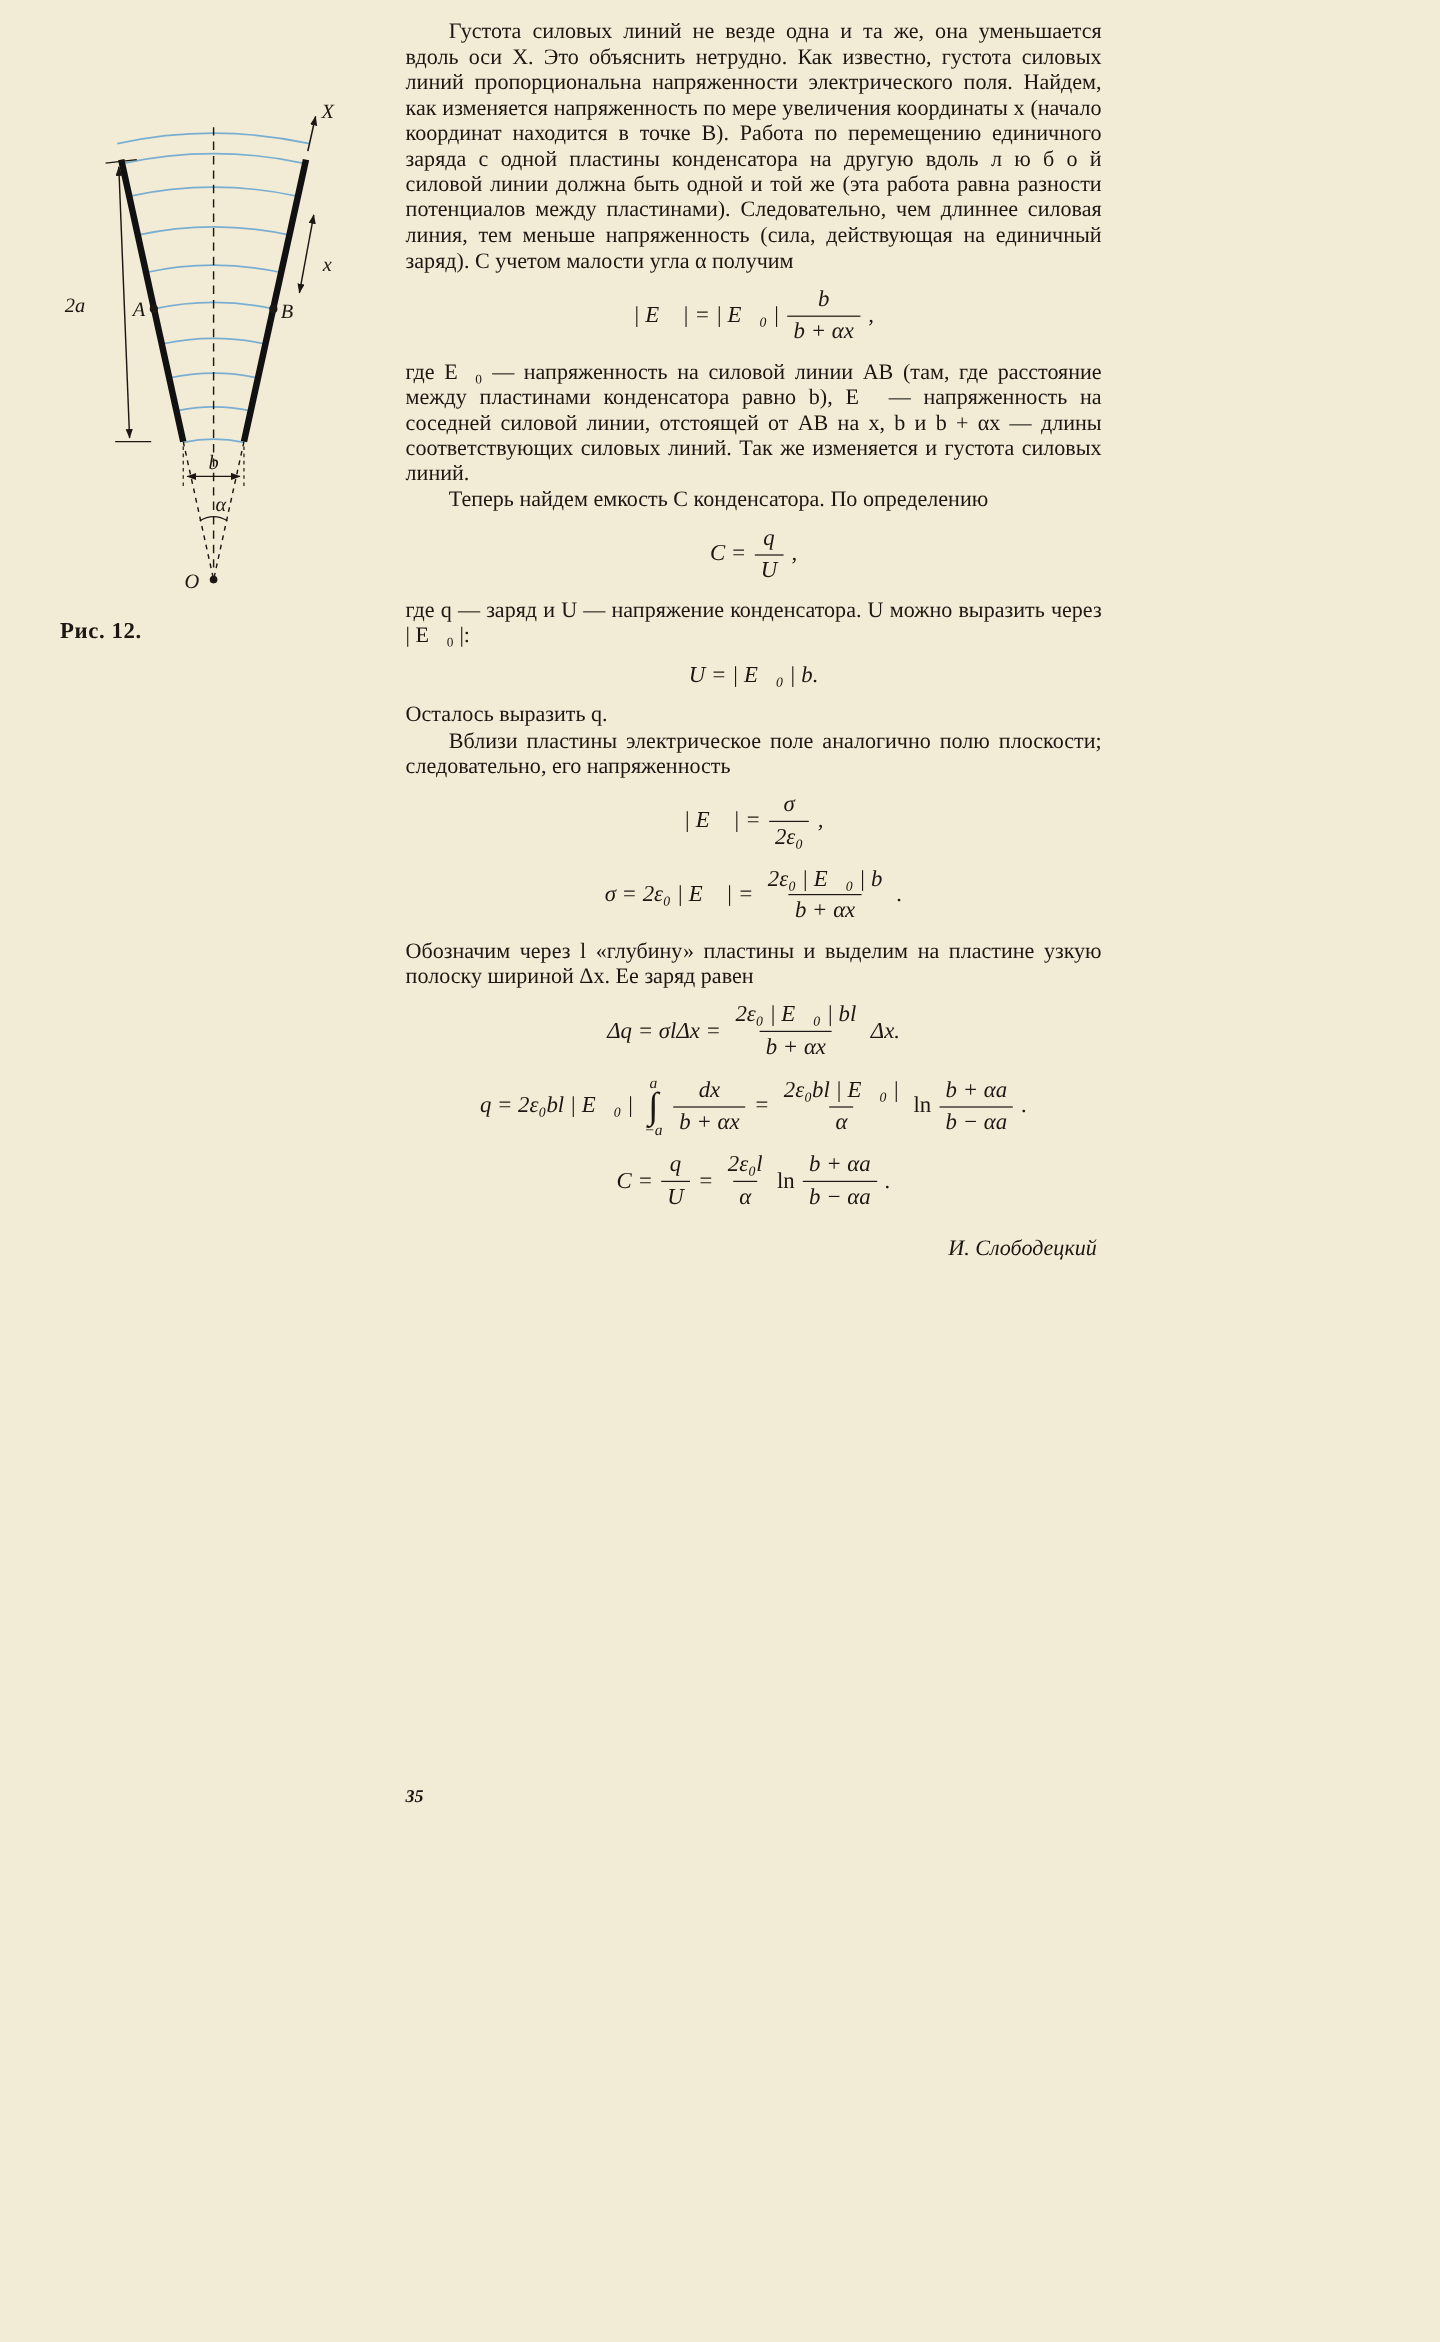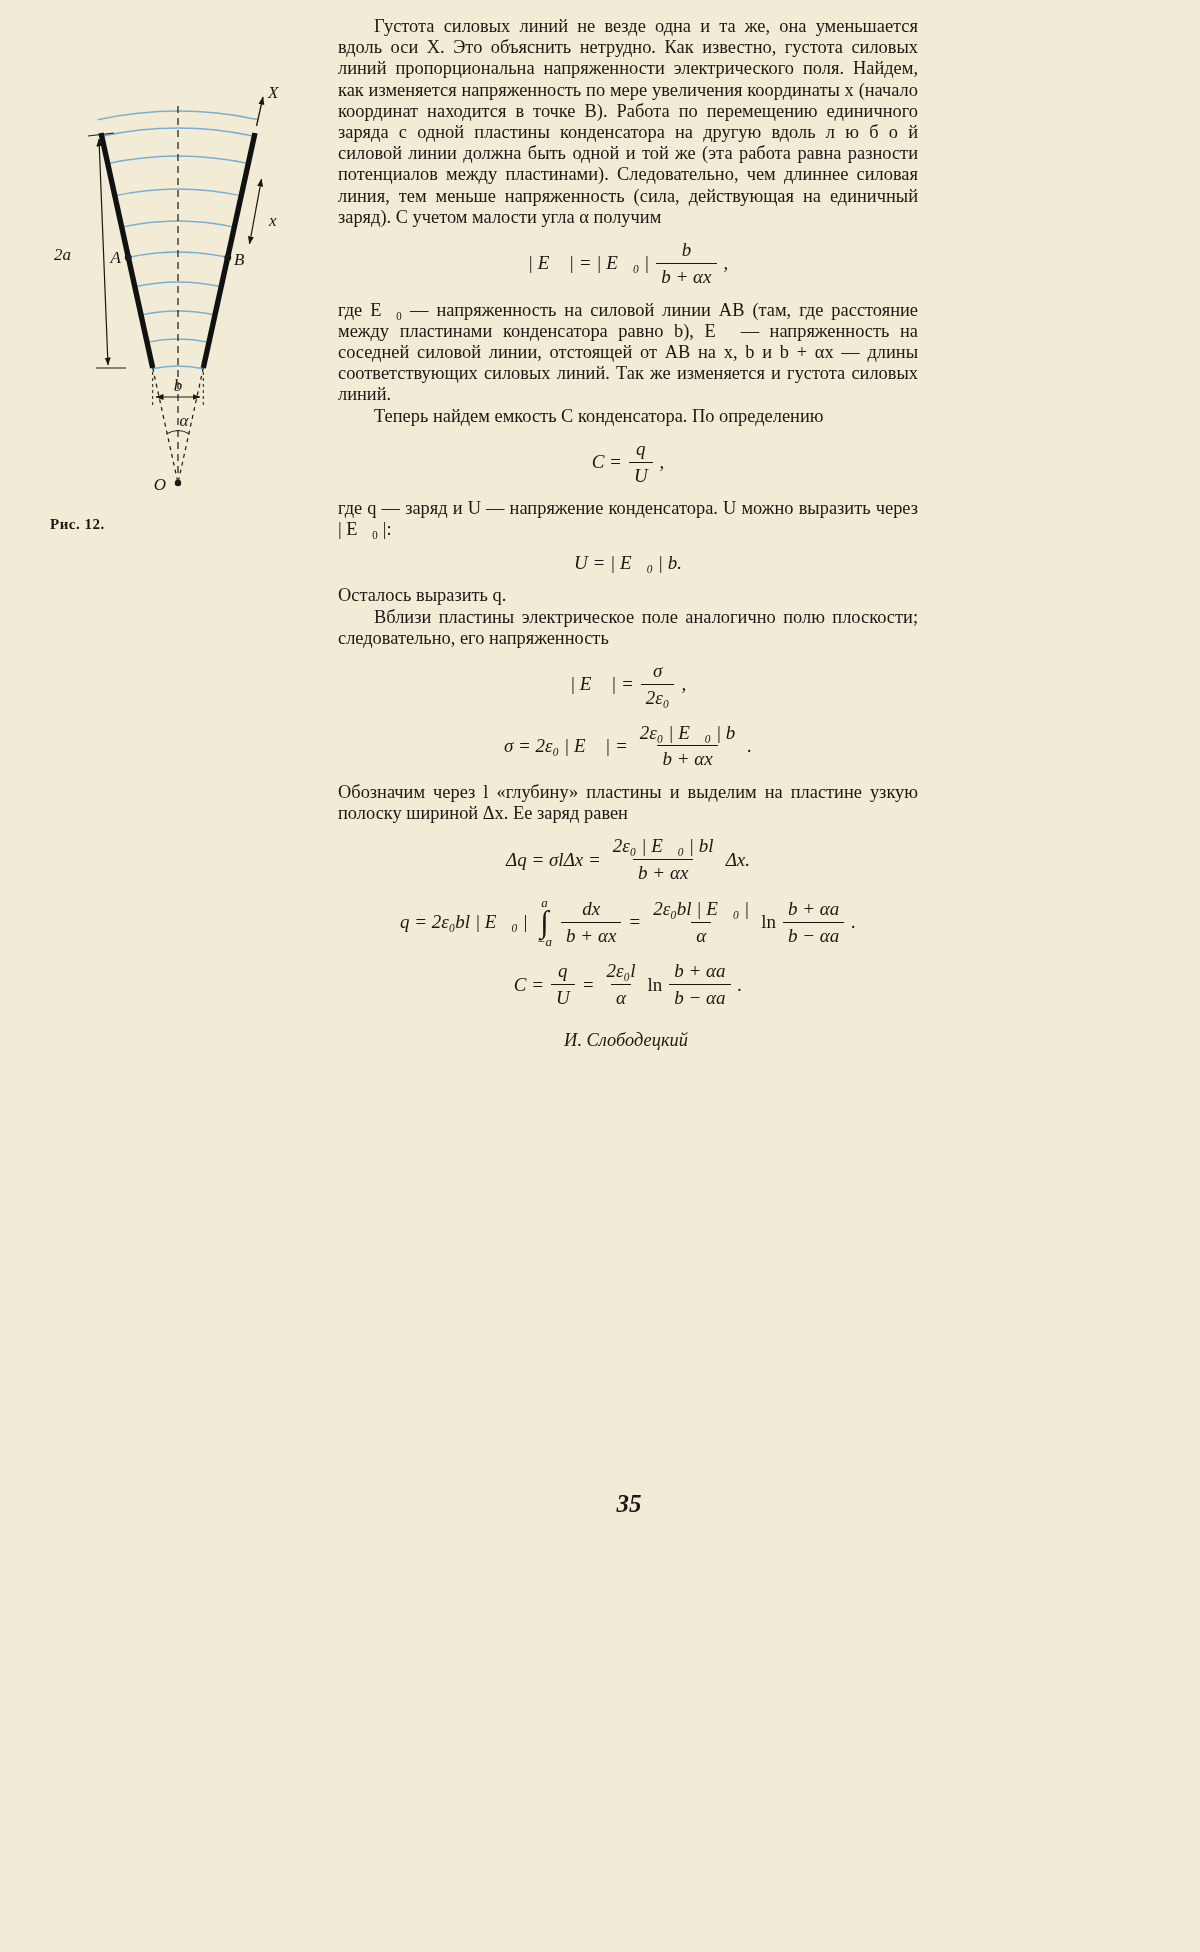--- a/index.html
+++ b/index.html
@@ -27,31 +27,31 @@
     font-style:italic; font-size:19px; line-height:1.25;
     text-align:center;
   }
   .eq .up { font-style:normal; }
   .frac { display:inline-flex; flex-direction:column; align-items:center; }
   .frac .num { padding:0 5px 1px 5px; }
   .frac .den { padding:1px 5px 0 5px; border-top:1.5px solid #1c1712;text-align:center; }
   .int { display:inline-flex; flex-direction:column; align-items:center; line-height:1; margin:0 2px; }
   .int .bound { font-size:13px; line-height:1; }
   .int .sign { font-size:31px; font-style:normal; line-height:0.85; }
-  .attribution { text-align:center; font-style:italic; margin-top:20px; padding-right:4px; }
+  .attribution { text-align:right; font-style:italic; margin-top:20px; padding-right:4px; }
   .figure { position:absolute; left:38px; top:76px; width:302px; }
   .figure svg { display:block; }
   .figure text {
     font-family:"Liberation Serif","DejaVu Serif",serif;
     font-style:italic; font-size:17px; fill:#1c1712;
   }
-  .fig-caption { font-weight:bold; font-size:15px; margin-top:10px; padding-left:12px; letter-spacing:0.5px; }
+  .fig-caption { font-weight:bold; font-size:19px; margin-top:10px; padding-left:12px; letter-spacing:0.5px; }
   .pagenum {
     position:absolute; left:338px; top:1490px; width:582px;
-    text-align:center; font-weight:bold; font-style:italic; font-size:25px;
+    text-align:left; font-weight:bold; font-style:italic; font-size:15px;
   }
 </style>
 </head>
 <body>
 
 <div class="page">
 
   <div class="figure">
     <svg width="302" height="430" viewBox="0 0 302 430">
       <defs>

